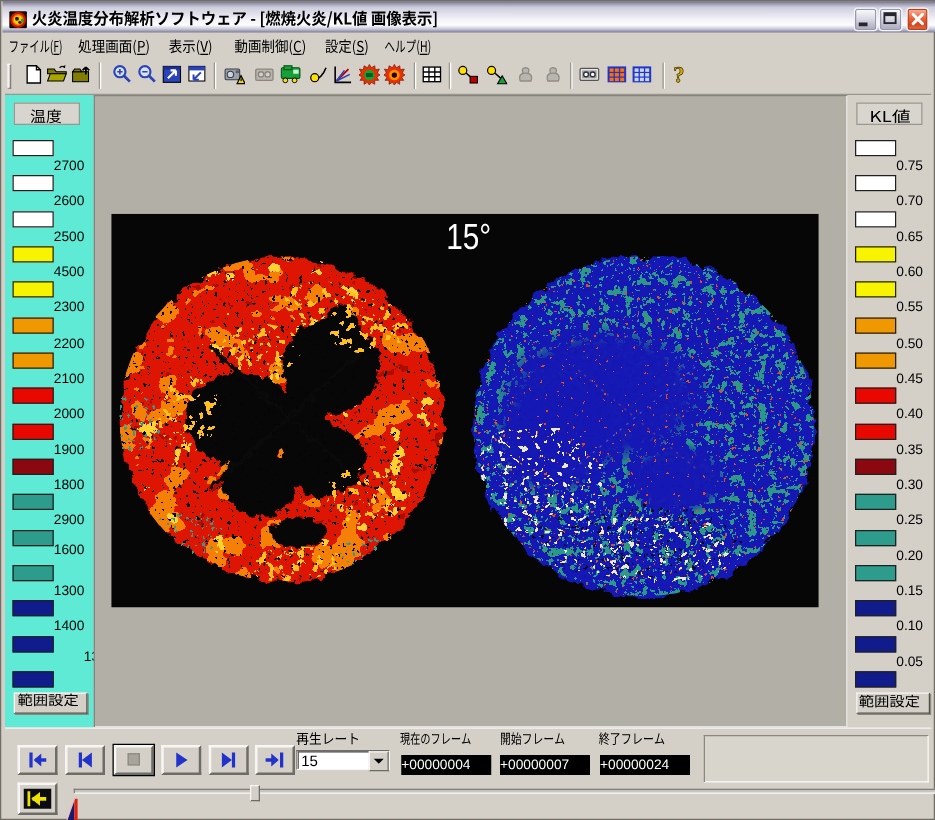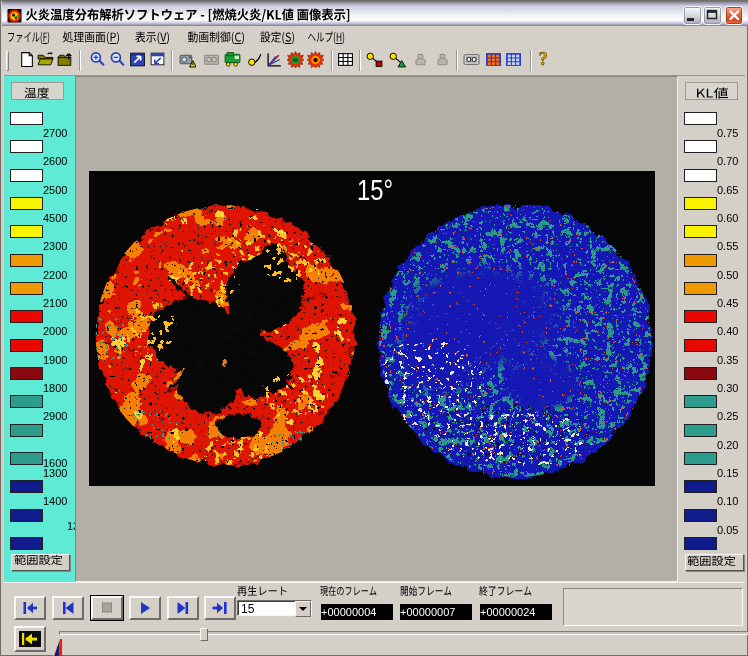--- a/index.html
+++ b/index.html
@@ -255,21 +255,21 @@
     <div class="swl" style="left:39px;top:221px;">2100</div>
     <div class="sw" style="left:6px;top:234px;background:#e80800;"></div>
     <div class="swl" style="left:39px;top:249px;">2000</div>
     <div class="sw" style="left:6px;top:263px;background:#e80800;"></div>
     <div class="swl" style="left:39px;top:278px;">1900</div>
     <div class="sw" style="left:6px;top:291px;background:#8c0810;"></div>
     <div class="swl" style="left:39px;top:306px;">1800</div>
     <div class="sw" style="left:6px;top:319px;background:#2e9c8c;"></div>
     <div class="swl" style="left:39px;top:334px;">2900</div>
     <div class="sw" style="left:6px;top:348px;background:#2e9c8c;"></div>
-    <div class="swl" style="left:39px;top:381px;">1600</div>
+    <div class="swl" style="left:39px;top:358px;">1600</div>
     <div class="sw" style="left:6px;top:376px;background:#2e9c8c;"></div>
     <div class="swl" style="left:39px;top:391px;">1300</div>
     <div class="sw" style="left:6px;top:404px;background:#101c8c;"></div>
     <div class="swl" style="left:39px;top:419px;">1400</div>
     <div class="sw" style="left:6px;top:433px;background:#101c8c;"></div>
     <div class="swl" style="left:39px;top:444px;margin-left:24px;">1300</div>
     <div class="sw" style="left:6px;top:461px;background:#101c8c;"></div>
     <div class="rbtn" style="left:7px;top:478px;width:59px;"></div>
   </div>
   <div id="rpanel">

